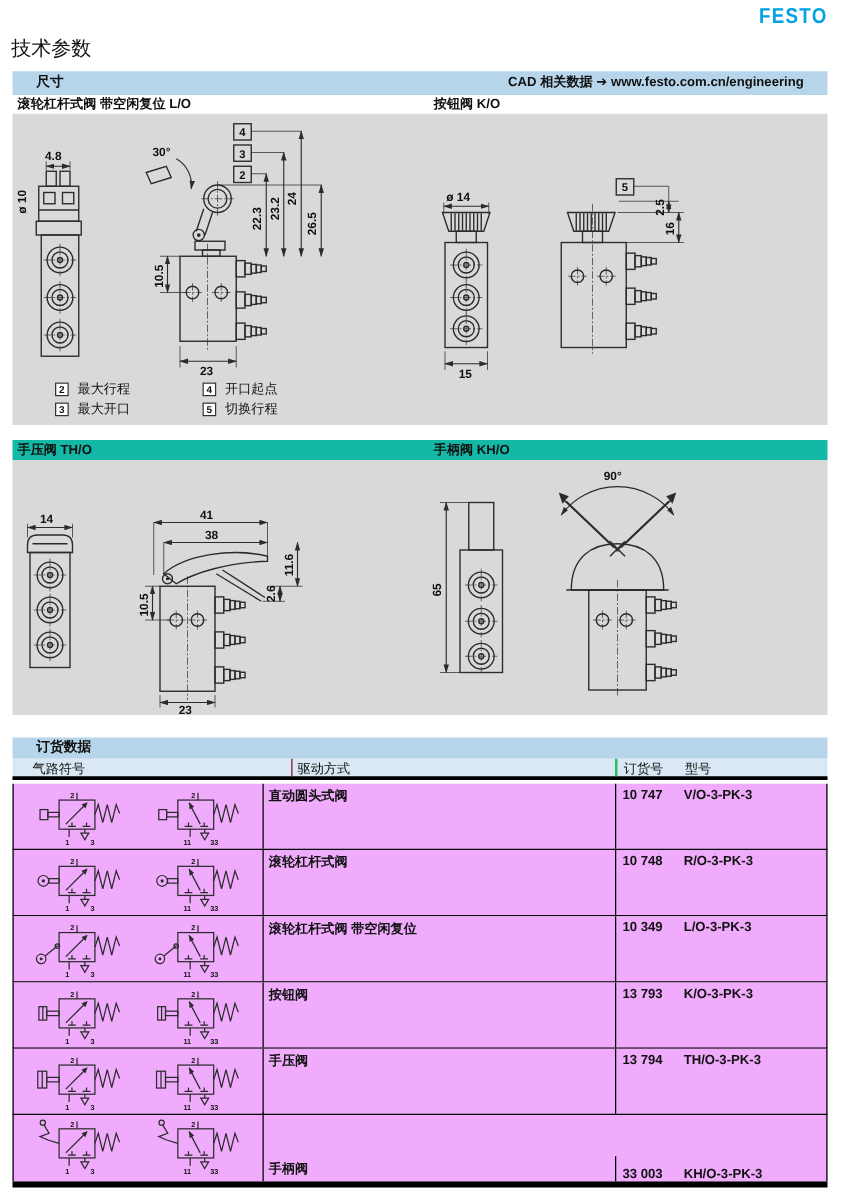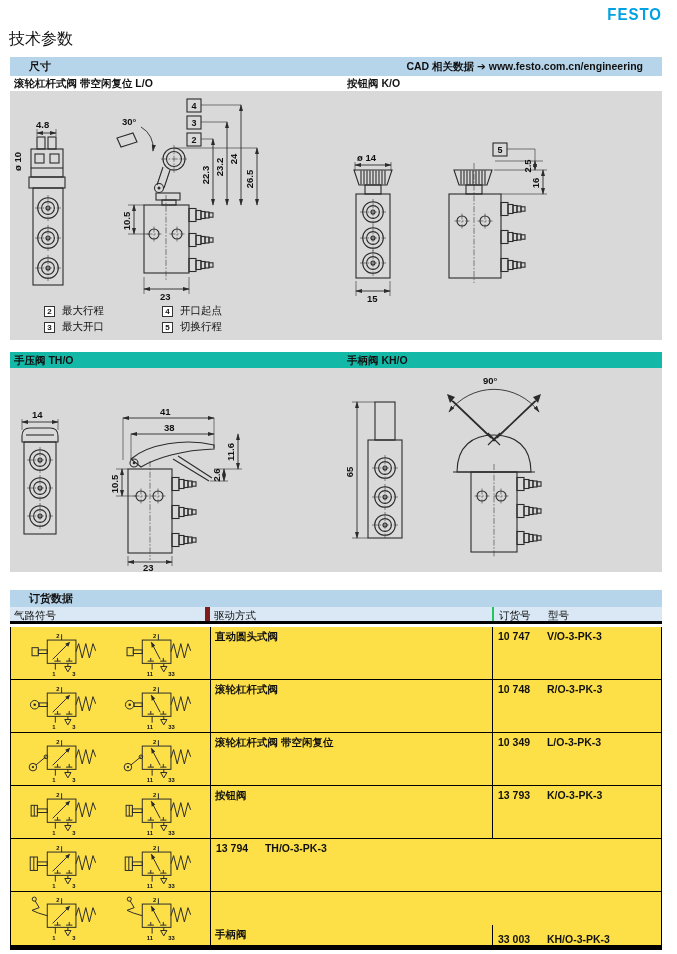--- a/index.html
+++ b/index.html
@@ -38,27 +38,27 @@
   .legend { position:absolute; left:34px; top:212px; display:grid; grid-template-rows:16px 16px;
             grid-auto-flow:column; column-gap:58px; font-size:10.5px; }
   .legend-item { display:flex; align-items:center; gap:7px; }
   .lg-box { display:inline-block; width:11px; height:11px; border:1px solid #333; background:#fff;
             font-size:8px; line-height:10px; text-align:center; font-weight:bold; }
 
   
   #order-bar { top:590px; height:17px; line-height:17px; }
   .cols-row { position:absolute; left:10px; top:607px; width:652px; height:17px; display:flex;
               background:#d9e8f4; font-size:10.5px; line-height:17px; border-bottom:3px solid #000; }
-  .cols-row .c1 { width:200px; padding-left:4px; border-right:5px solid #7f1d1d; }
+  .cols-row .c1 { width:224px; padding-left:16px; border-right:1px solid #7f1d1d; }
   .cols-row .c2 { flex:1; padding-left:4px; border-right:2px solid #22c55e; }
   .cols-row .c3 { width:168px; padding-left:5px; }
   .cols-row .c3 .ono { display:inline-block; width:46px; }
   .rows { position:absolute; left:10px; top:627px; width:652px; border-bottom:5px solid #000; }
   .trow { display:flex; height:53px; border-left:1px solid #000; border-right:1px solid #000;
-          border-bottom:1px solid #000; background:#fde047; }
+          border-bottom:1px solid #000; background:#f0abfc; }
   .trow:last-child { border-bottom:none;align-items:flex-end; }
   .trow .c1 { width:200px; border-right:1px solid #000; }
   .trow .c2 { flex:1; border-right:1px solid #000; padding:3px 4px; font-size:10.5px; font-weight:bold; }
   .trow .c3 { width:168px; padding:3px 0 0 5px; font-size:10.5px; font-weight:bold; }
   .trow .c3 .ono { display:inline-block; width:46px; }
   .sym-svg { margin:3px 0 0 4px; }
   .pl { font-size:6.5px; fill:#111; font-weight:bold; }
 
   .act { display:none; }
   .trow[data-kind="plunger"] .act-plunger { display:inline; }
@@ -638,20 +638,23 @@
           <polyline class="ln" points="52,23 55,14 59,30 63,14 67,30 71,14 74,22"></polyline>
           <use class="act act-plunger" href="#a-plunger"></use>
               <use class="act act-roller" href="#a-roller"></use>
           <use class="act act-rlever" href="#a-rlever"></use>
               <use class="act act-button" href="#a-button"></use>
           <use class="act act-palm" href="#a-palm"></use>
               <use class="act act-lever" href="#a-lever"></use>
         </g>
       </svg>
     </div>
+    <div class="c2">
+      <span>手压阀</span>
+    </div>
     <div class="c3">
       <span class="ono">13 794</span>
       <span>TH/O-3-PK-3</span>
     </div>
   </div>
 
   <div class="trow" data-kind="lever">
     <div class="c1">
       <svg class="sym-svg" width="190" height="47" viewBox="0 0 212 52">
         <g transform="translate(16,1)">

